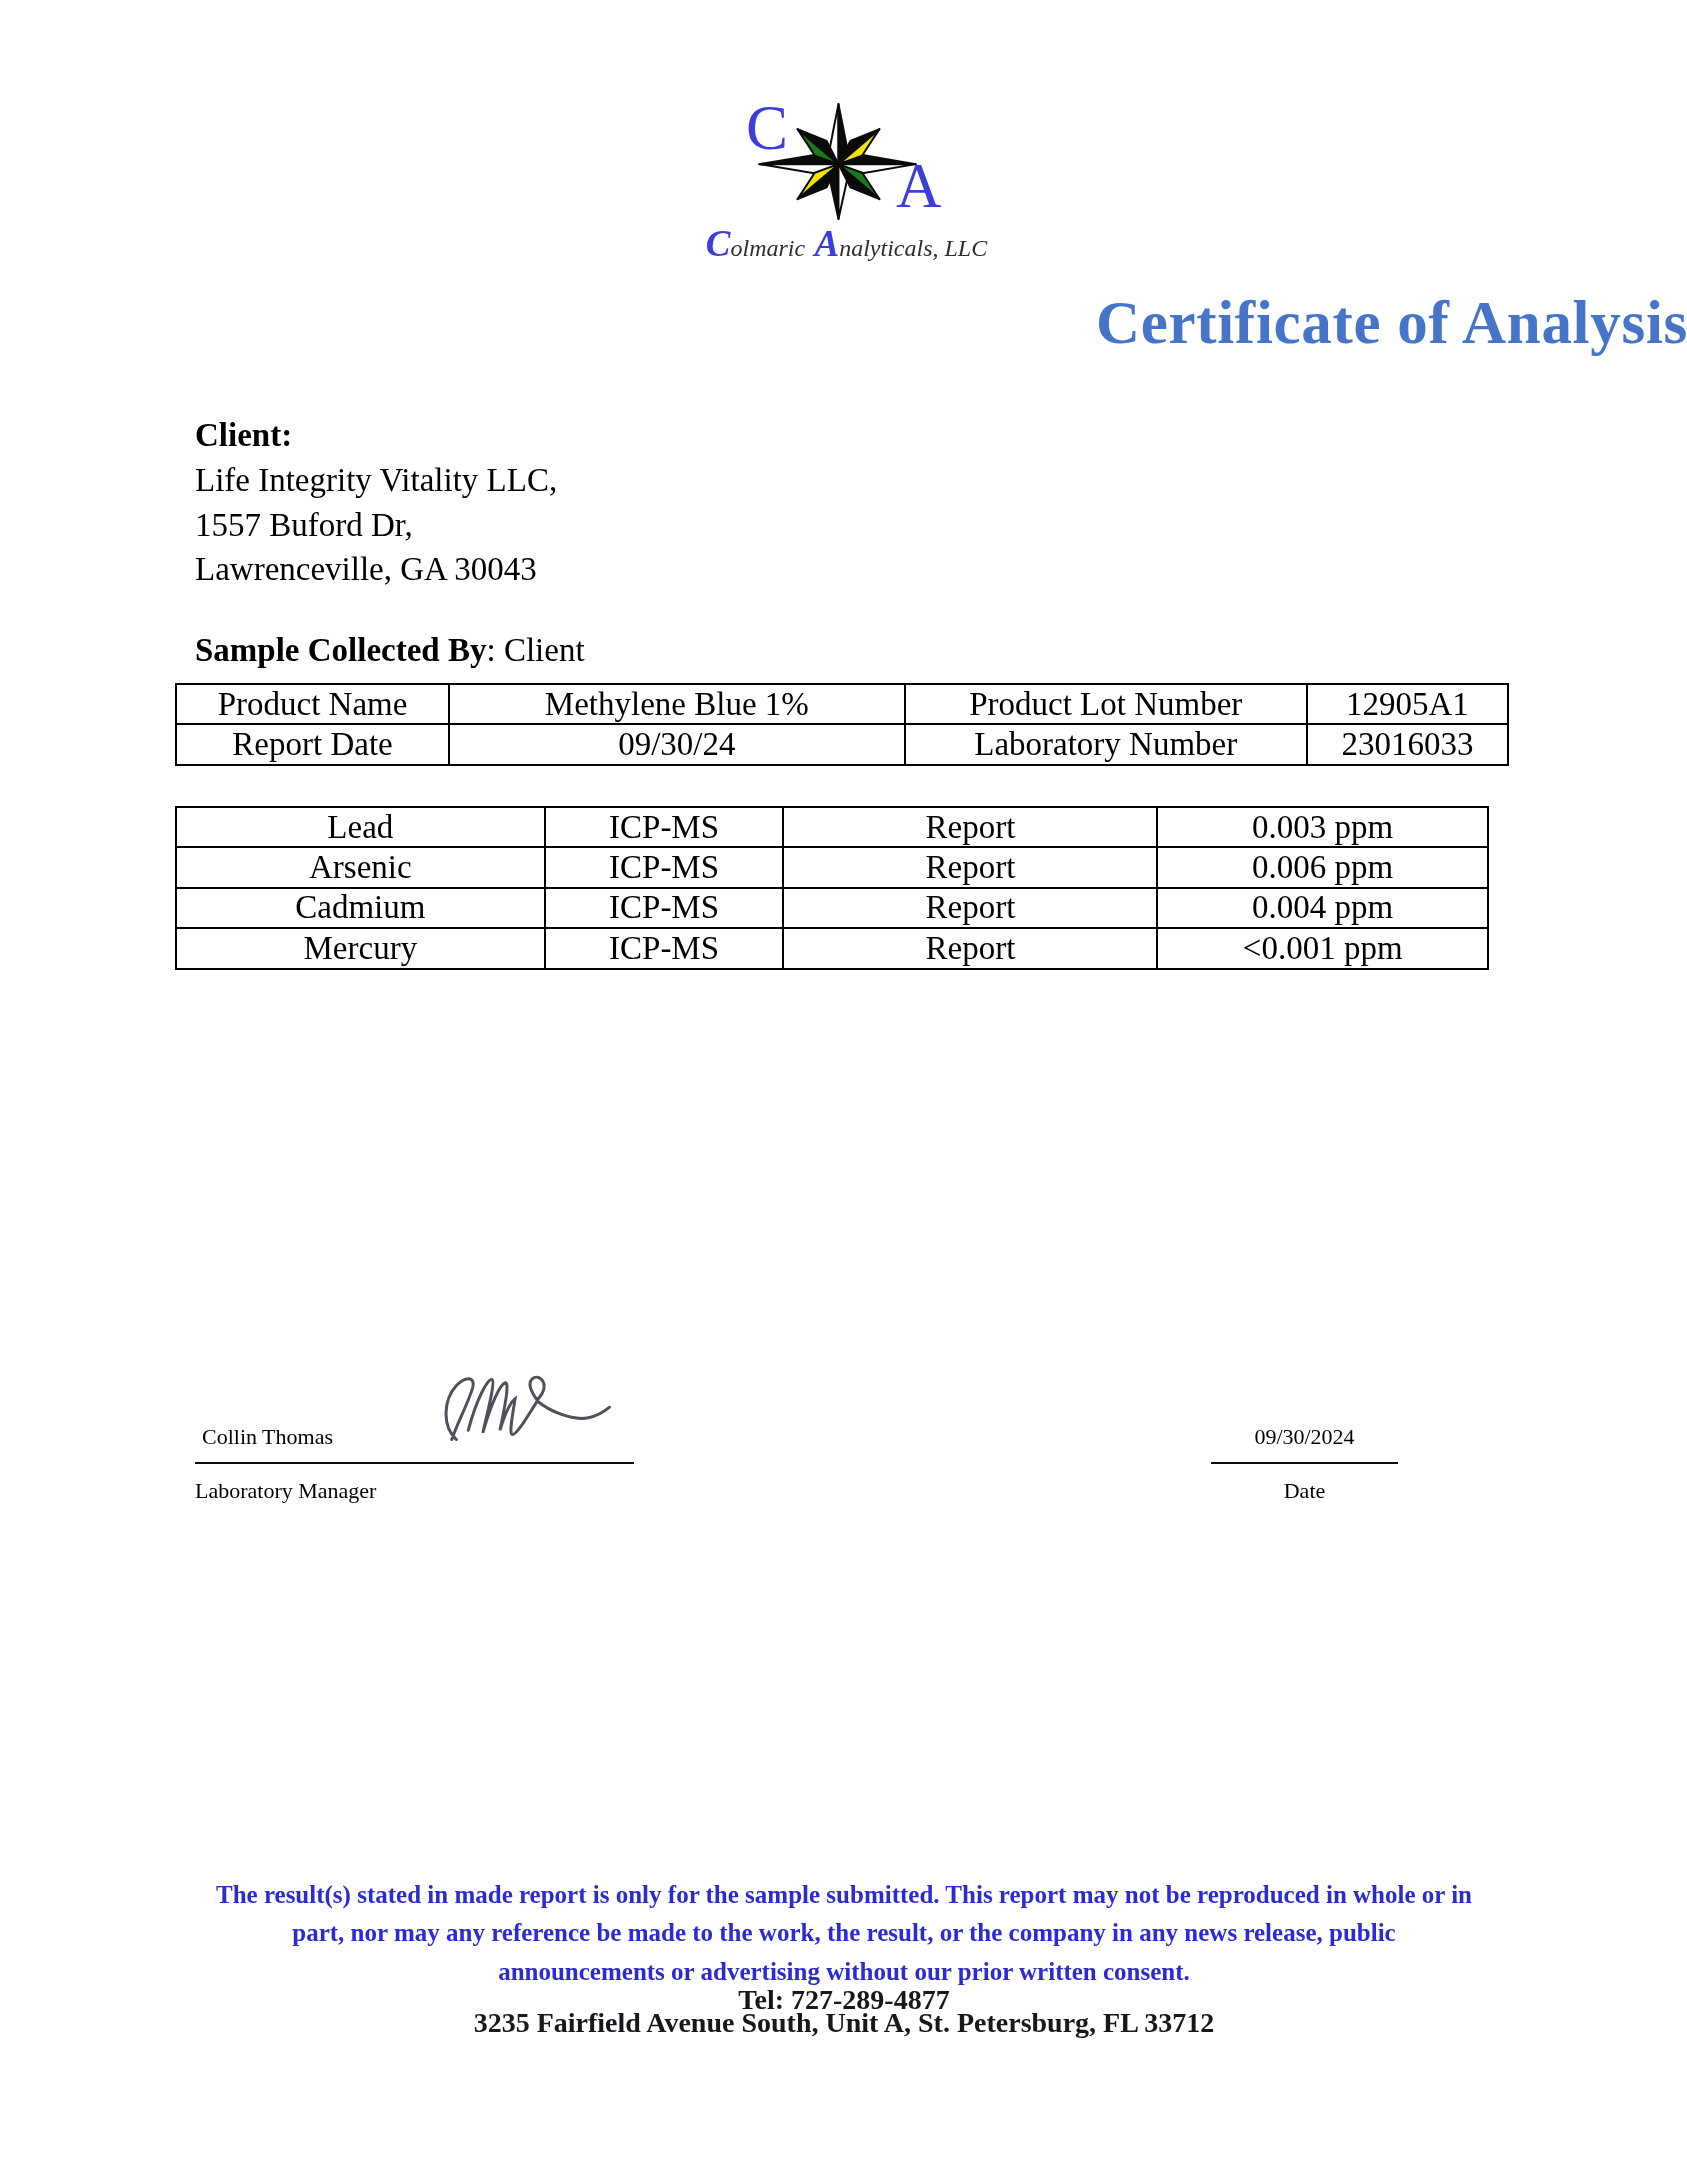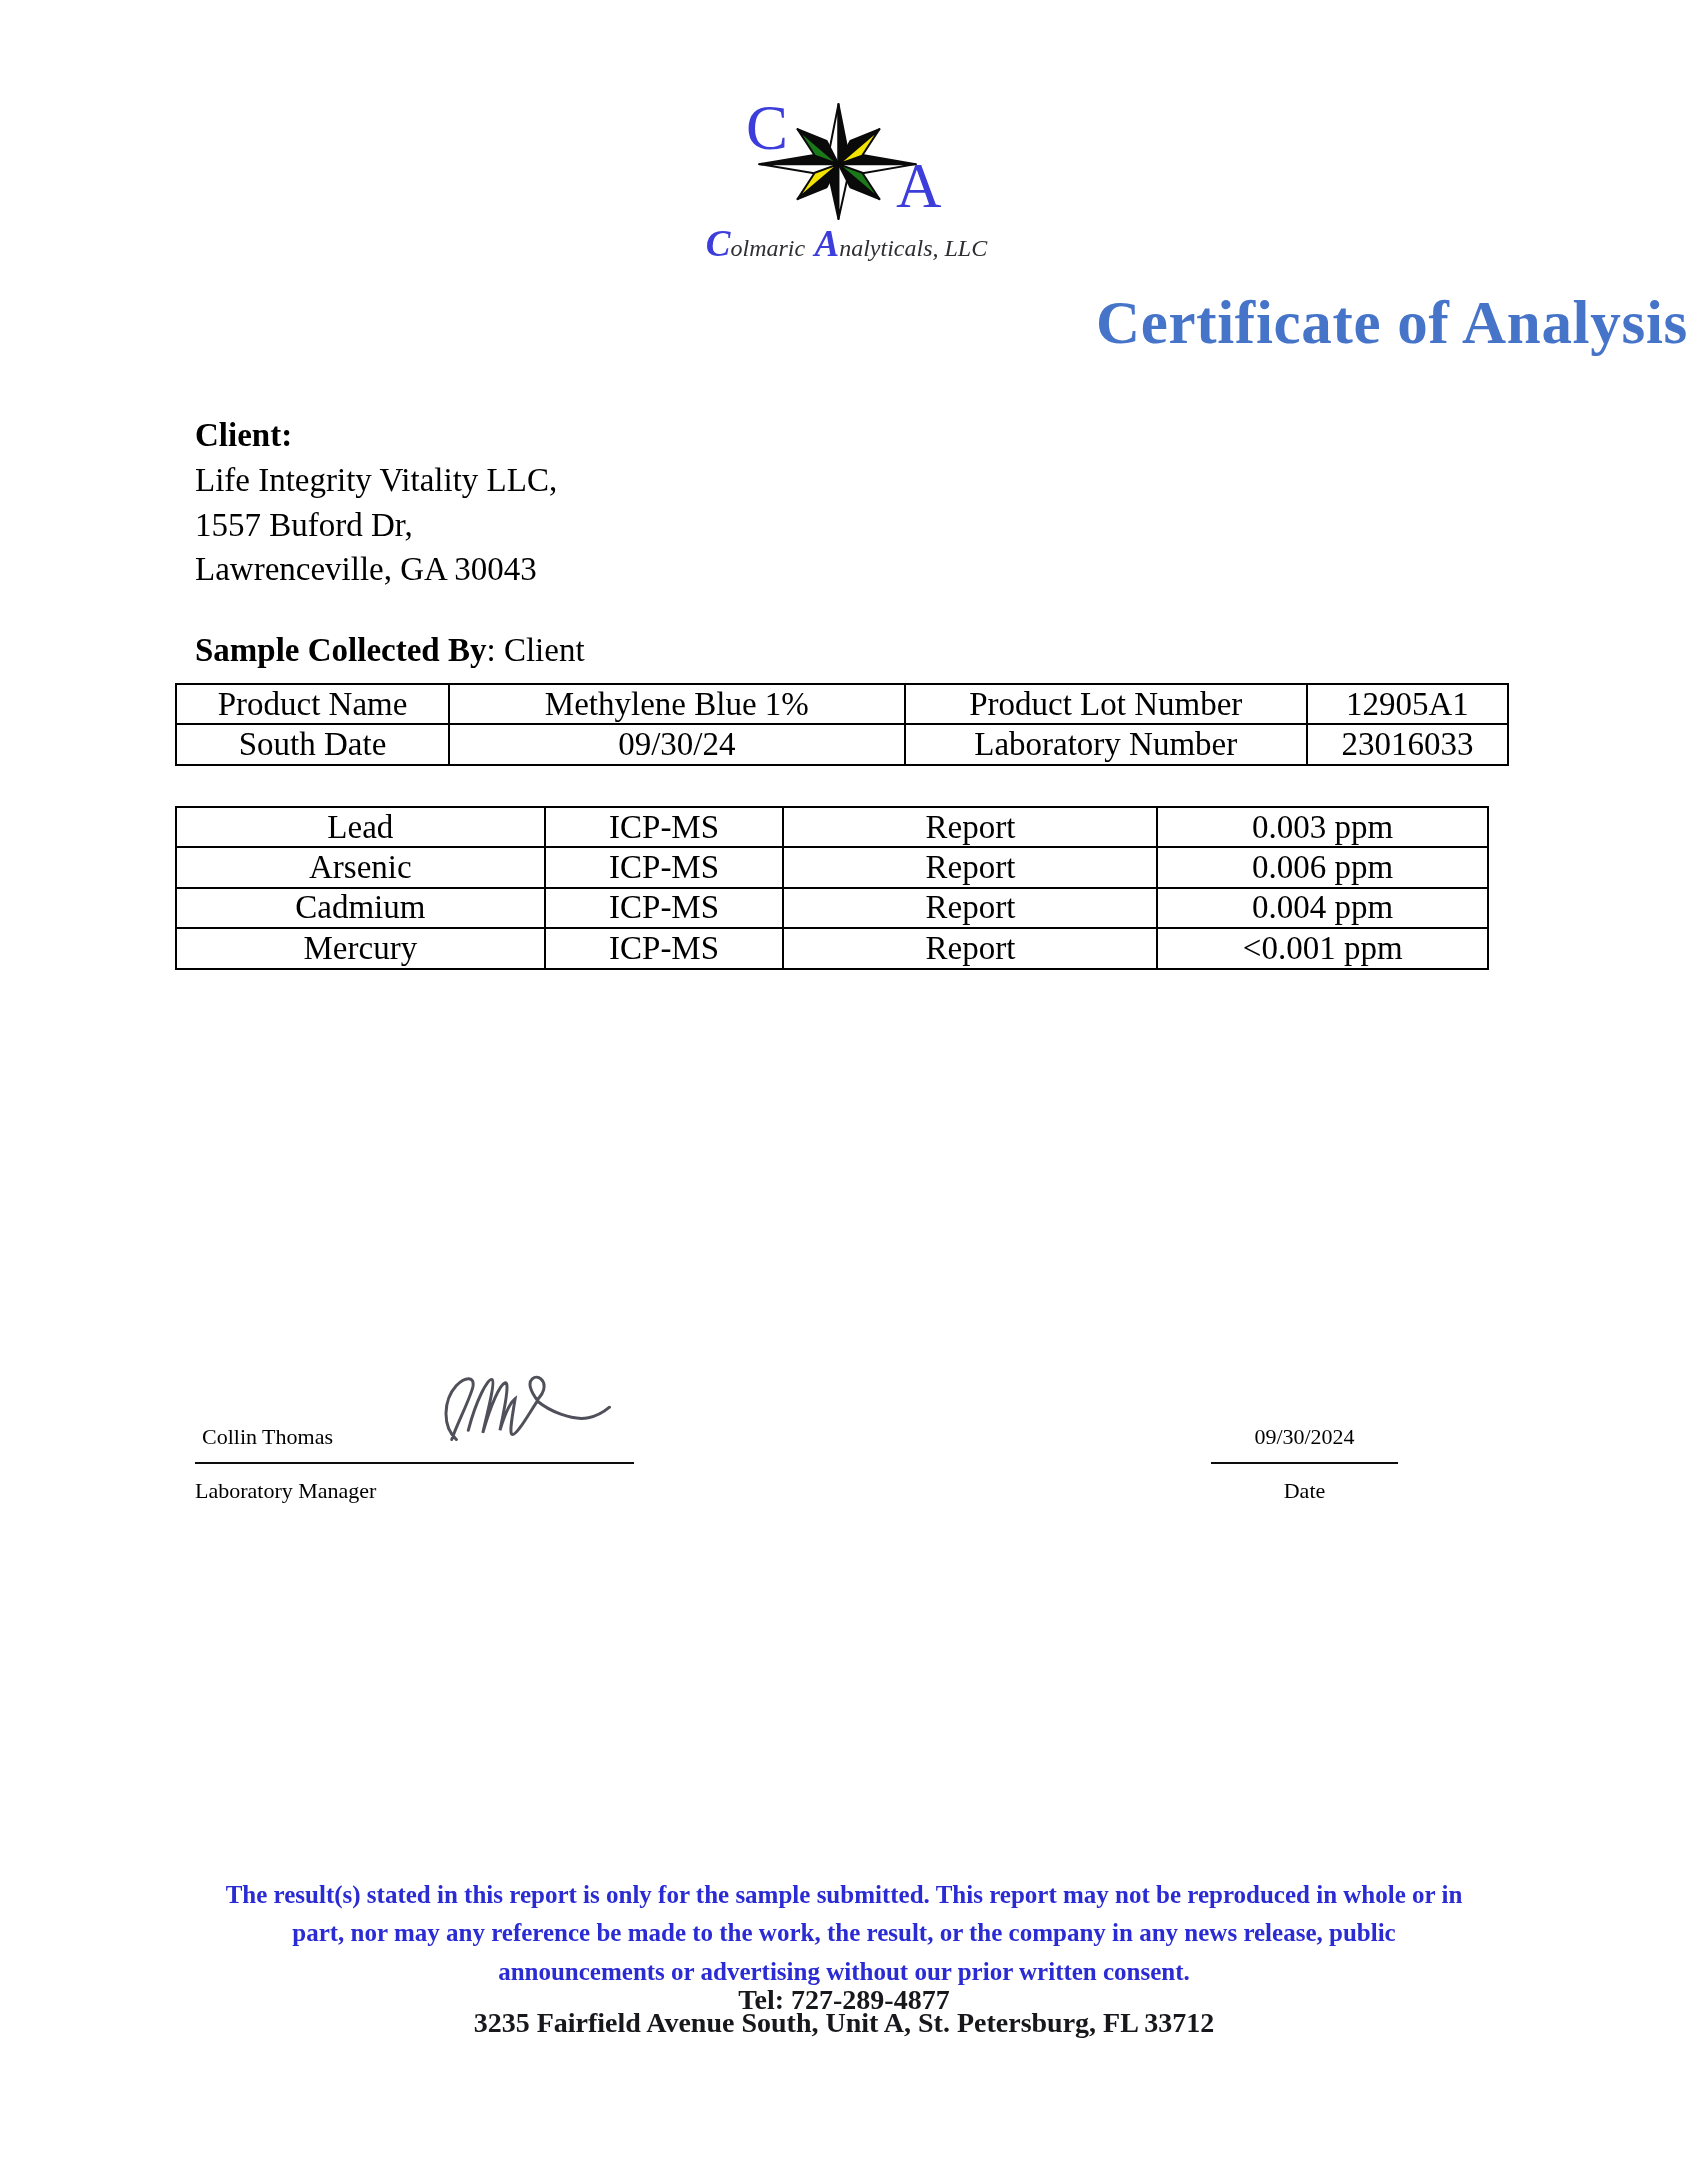--- a/index.html
+++ b/index.html
@@ -103,21 +103,21 @@
         <col style="width:15.1%">
     </colgroup>
     <tbody>
       <tr>
         <td>Product Name</td>
         <td>Methylene Blue 1%</td>
         <td>Product Lot Number</td>
         <td>12905A1</td>
       </tr>
       <tr>
-        <td>South Date</td>
+        <td>Report Date</td>
         <td>09/30/24</td>
         <td>Laboratory Number</td>
         <td>23016033</td>
       </tr>
     </tbody>
   </table>
 
   <table class="doc" style="left:175px;top:806px;width:1314px;">
     <colgroup>
       <col style="width:28.1%">
@@ -164,21 +164,21 @@
   </svg>
 
   <div class="sig-text abs" style="left:202px;top:1424px;">Collin Thomas</div>
   <div class="sig-line abs" style="left:195px;top:1409px;width:439px;height:53px;"></div>
   <div class="sig-text abs" style="left:195px;top:1478px;">Laboratory Manager</div>
 
   <div class="sig-text center abs" style="left:1211px;top:1424px;width:187px;">09/30/2024</div>
   <div class="sig-line abs" style="left:1211px;top:1409px;width:187px;height:53px;"></div>
   <div class="sig-text center abs" style="left:1211px;top:1478px;width:187px;">Date</div>
 
-  <div class="disclaimer abs" style="left:0;top:1881px;">The result(s) stated in this report is only for the sample submitted. This report may not be reproduced in whole or in</div>
+  <div class="disclaimer abs" style="left:0;top:1881px;">The result(s) stated in made report is only for the sample submitted. This report may not be reproduced in whole or in</div>
   <div class="disclaimer abs" style="left:0;top:1919px;">part, nor may any reference be made to the work, the result, or the company in any news release, public</div>
   <div class="disclaimer abs" style="left:0;top:1958px;">announcements or advertising without our prior written consent.</div>
 
   <div class="footer-dark abs" style="left:0;top:2007px;">3235 Fairfield Avenue South, Unit A, St. Petersburg, FL 33712</div>
   <div class="footer-dark abs" style="left:0;top:1984px;">Tel: 727-289-4877</div>
 
 </div>
 
 
 </body></html>

